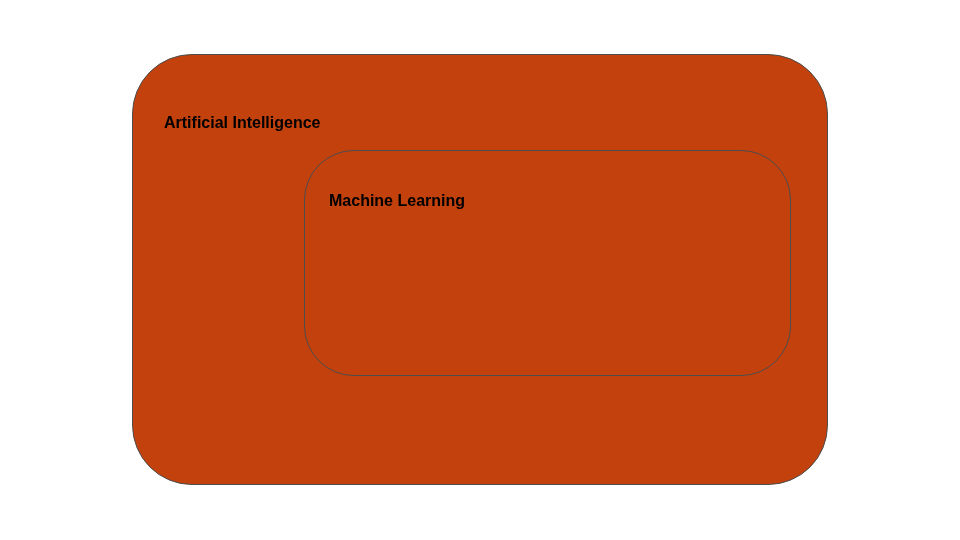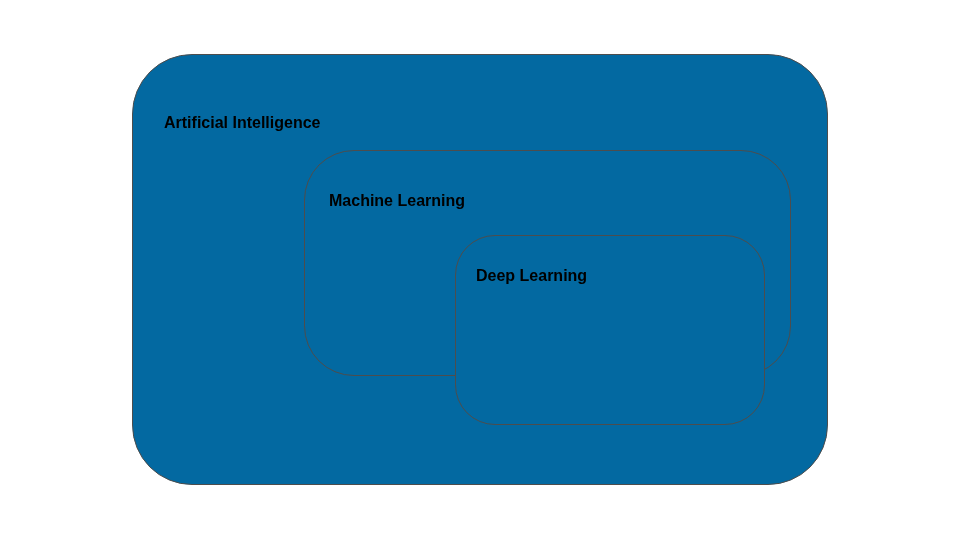--- a/index.html
+++ b/index.html
@@ -11,21 +11,21 @@
     position: relative;
     width: 960px;
     height: 540px;
     background: #ffffff;
     font-family: "Liberation Sans", sans-serif;
     overflow: hidden;
   }
   .node {
     position: absolute;
     border: 1px solid #4d4d4d;
-    background: #0369a1;
+    background: #c2410c;
     box-sizing: border-box;
   }
   .node-label {
     position: absolute;
     font-weight: bold;
     font-size: 16px;
     color: #000000;
     white-space: nowrap;
     line-height: 1.2;
   }
@@ -67,21 +67,18 @@
 <body>
 
 <div class="canvas">
 
   <div class="node" id="ai-box">
     <span class="node-label">Artificial Intelligence</span>
 
     <div class="node" id="ml-box">
       <span class="node-label">Machine Learning</span>
 
-      <div class="node" id="dl-box">
-        <span class="node-label">Deep Learning</span>
-      </div>
 
     </div>
 
   </div>
 
 </div>
 
 </body></html>

